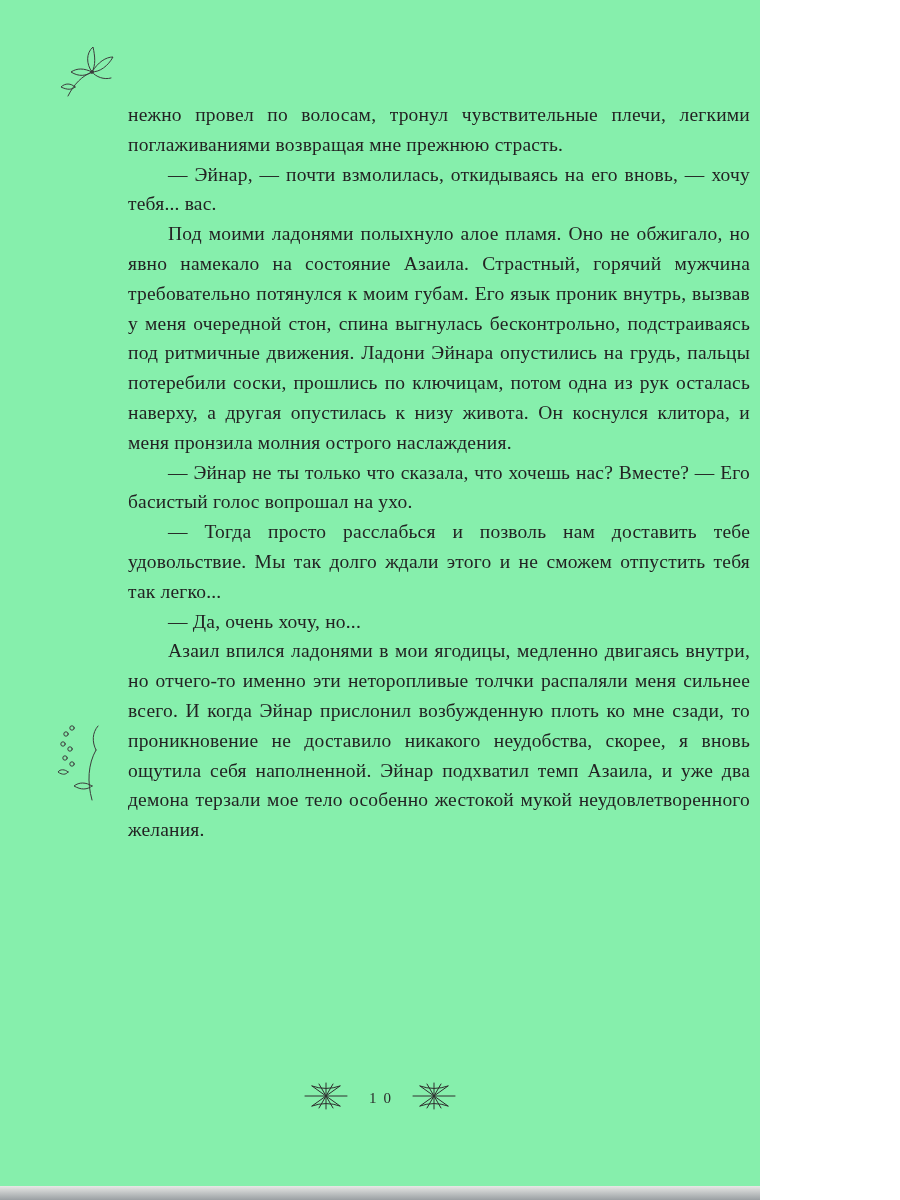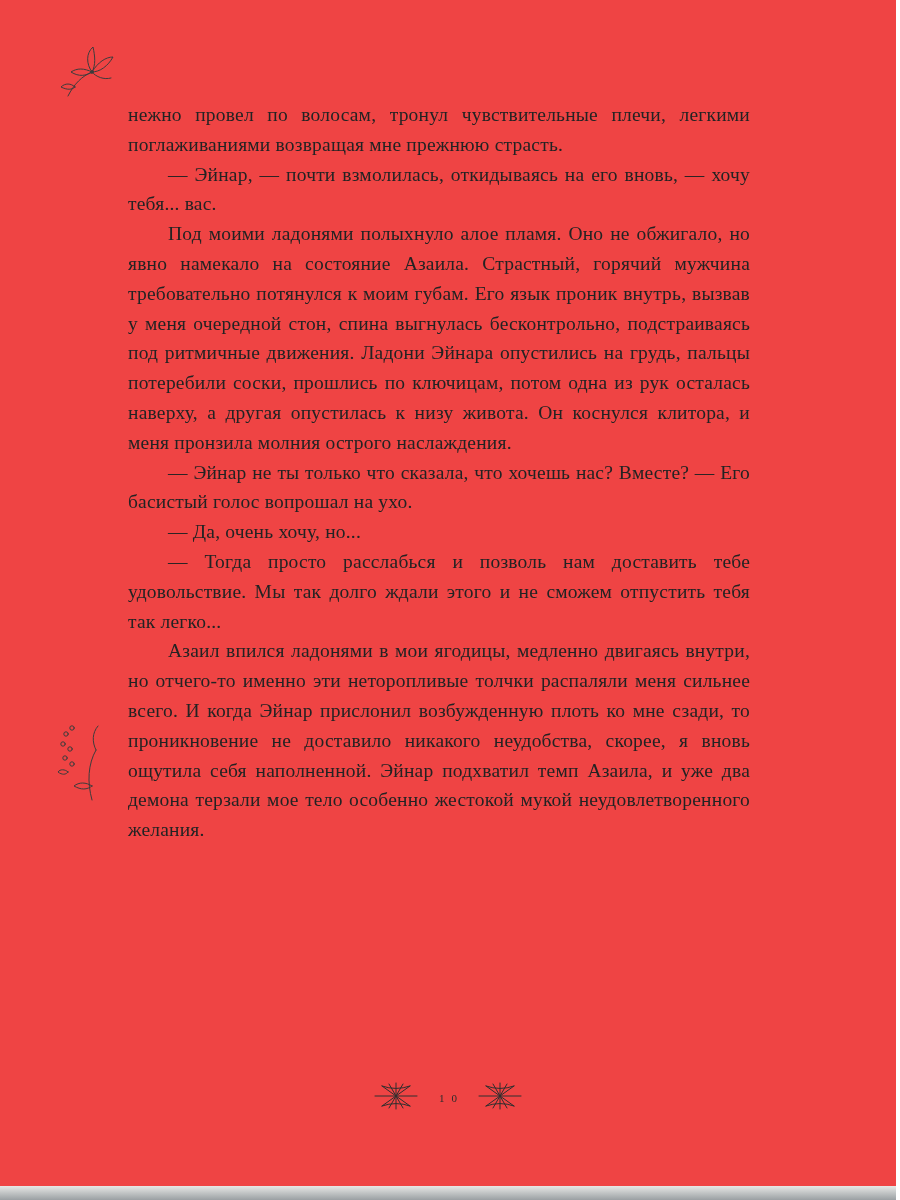--- a/index.html
+++ b/index.html
@@ -2,23 +2,23 @@
 <html lang="ru"><head>
 <meta charset="utf-8">
 <style>
   html, body {
     margin: 0;
     padding: 0;
     background: #ffffff;
   }
   .book-page {
     position: relative;
-    width: 896px;
+    width: 760px;
     height: 1200px;
-    background: #ef4444;
+    background: #86efac;
     overflow: hidden;
     font-family: "Liberation Serif", "DejaVu Serif", serif;
     color: #232323;
   }
   .ornament {
     position: absolute;
     line-height: 0;
   }
   .ornament svg {
     stroke: #3c3c3c;
@@ -59,21 +59,21 @@
     align-items: center;
     gap: 13px;
   }
   .page-footer svg {
     stroke: #2e2e2e;
     fill: none;
     stroke-width: 1;
     stroke-linecap: round;
   }
   .page-number {
-    font-size: 11px;
+    font-size: 15px;
     letter-spacing: 7px;
     margin-left: 7px; 
     color: #2b2b2b;
   }
 
   .page-edge {
     position: absolute;
     left: 0;
     right: 0;
     bottom: 0;
@@ -111,22 +111,22 @@
       <circle cx="16" cy="44" r="2.2"></circle>
       <path d="M12 52 C 9 49, 4 49, 2 52 C 6 55, 10 55, 12 52 Z"></path>
     </svg>
   </div>
 
   <main class="text-block">
     <p class="noindent">нежно провел по волосам, тронул чувствительные плечи, легкими поглаживаниями возвращая мне прежнюю страсть.</p>
     <p>— Эйнар, — почти взмолилась, откидываясь на его вновь, — хочу тебя... вас.</p>
     <p>Под моими ладонями полыхнуло алое пламя. Оно не обжигало, но явно намекало на состояние Азаила. Страстный, горячий мужчина требовательно потянулся к моим губам. Его язык проник внутрь, вызвав у меня очередной стон, спина выгнулась бесконтрольно, подстраиваясь под ритмичные движения. Ладони Эйнара опустились на грудь, пальцы потеребили соски, прошлись по ключицам, потом одна из рук осталась наверху, а другая опустилась к низу живота. Он коснулся клитора, и меня пронзила молния острого наслаждения.</p>
     <p>— Эйнар не ты только что сказала, что хочешь нас? Вместе? — Его басистый голос вопрошал на ухо.</p>
+    <p>— Тогда просто расслабься и позволь нам доставить тебе удовольствие. Мы так долго ждали этого и не сможем отпустить тебя так легко...</p>
     <p>— Да, очень хочу, но...</p>
-    <p>— Тогда просто расслабься и позволь нам доставить тебе удовольствие. Мы так долго ждали этого и не сможем отпустить тебя так легко...</p>
     <p>Азаил впился ладонями в мои ягодицы, медленно двигаясь внутри, но отчего-то именно эти неторопливые толчки распаляли меня сильнее всего. И когда Эйнар прислонил возбужденную плоть ко мне сзади, то проникновение не доставило никакого неудобства, скорее, я вновь ощутила себя наполненной. Эйнар подхватил темп Азаила, и уже два демона терзали мое тело особенно жестокой мукой неудовлетворенного желания.</p>
   </main>
 
   <footer class="page-footer">
     <span class="ornament-inline">
       <svg width="46" height="28" viewBox="0 0 46 28">
         <path d="M2 14 H44"></path>
         <path d="M23 14 L9 4 M23 14 L16 2 M23 14 L23 1 M23 14 L30 2 M23 14 L37 4"></path>
         <path d="M23 14 L9 24 M23 14 L16 26 M23 14 L23 27 M23 14 L30 26 M23 14 L37 24"></path>
         <path d="M9 4 Q23 9 37 4"></path>

